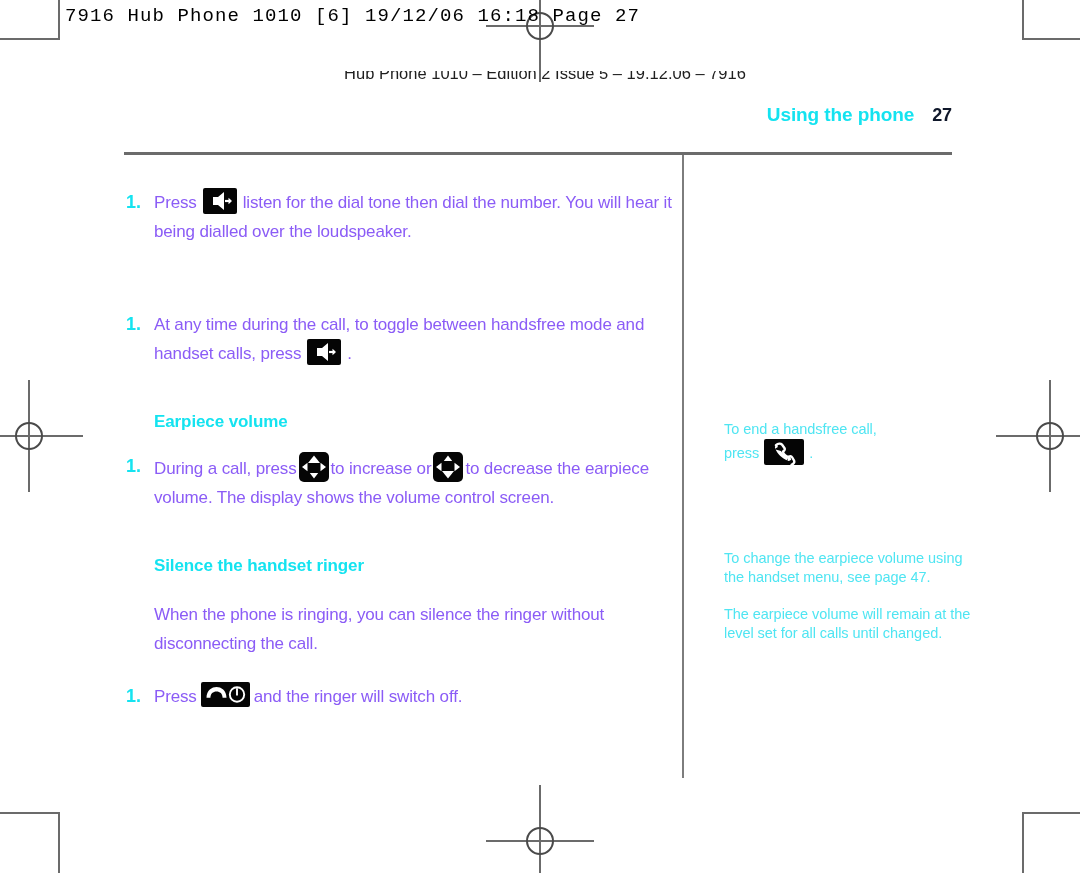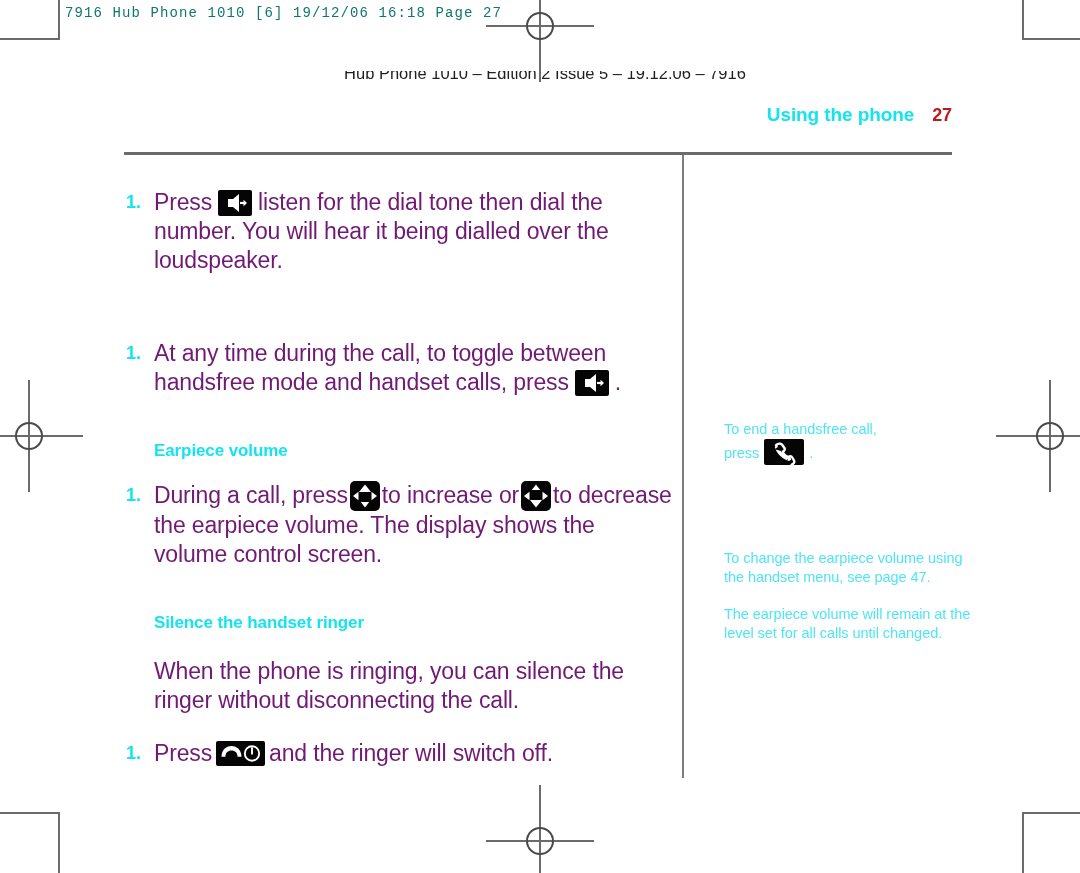--- a/index.html
+++ b/index.html
@@ -69,23 +69,23 @@
   .regmark.right  { left: 1014px; top: 400px; }
   .regmark.top    { left: 504px; top: -10px; }
   .regmark.bottom { left: 504px; top: 805px; }
 
   
   .slug-mono {
     position: absolute;
     left: 65px;
     top: 5px;
     font-family: "Liberation Mono", monospace;
-    font-size: 14px;
+    font-size: 19px;
     letter-spacing: 1.1px;
-    color: #0f766e;
+    color: #000000;
     white-space: nowrap;
   }
   .slug-clip {
     position: absolute;
     left: 330px;
     top: 24px;
     width: 430px;
     height: 22px;
     overflow: hidden;
     margin-top: 47px;
@@ -106,21 +106,21 @@
     position: absolute;
     right: 128px;
     top: 104px;
     font-size: 19px;
     font-weight: bold;
     color: #14e3f0;
     letter-spacing: -0.1px;
     white-space: nowrap;
   }
   .runhead .folio {
-    color: #b91c1c;
+    color: #0f172a;
     font-weight: bold;
     margin-left: 18px;
     font-size: 18px;
   }
 
   .rule {
     position: absolute;
     left: 124px;
     top: 152px;
     width: 828px;
@@ -159,23 +159,23 @@
   .step .num {
     width: 28px;
     flex: 0 0 28px;
     color: #14e3f0;
     font-weight: bold;
     font-size: 18px;
     line-height: 28px;
   }
   .step .body,
   .plain {
-    font-size: 23px;
+    font-size: 17px;
     line-height: 29px;
-    color: #701a75;
+    color: #8b5cf6;
     letter-spacing: -0.15px;
   }
   .plain { padding-left: 30px; }
 
   .gap-a { height: 20px; }
   .gap-b { height: 44px; }
   .gap-c { height: 24px; }
 
   
   .key {

